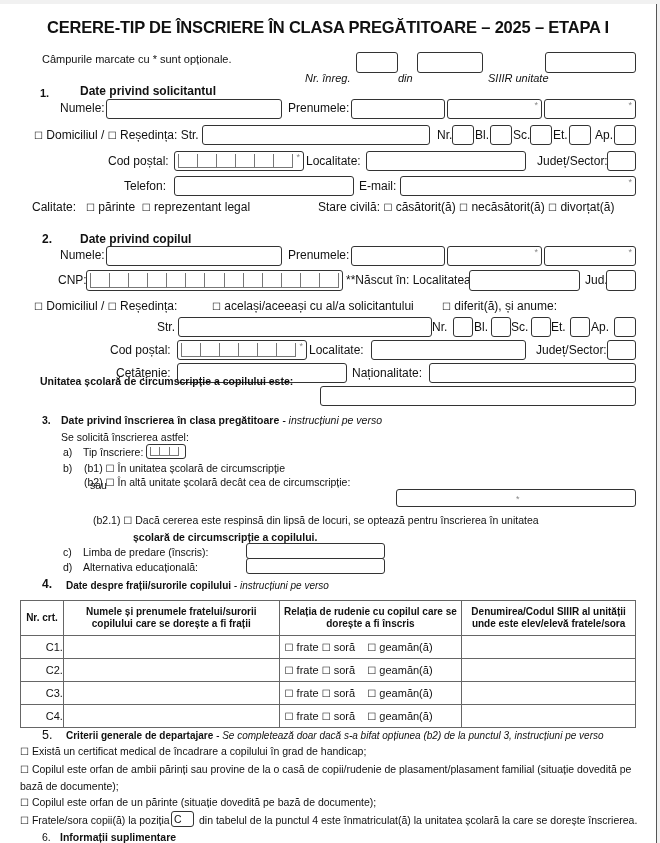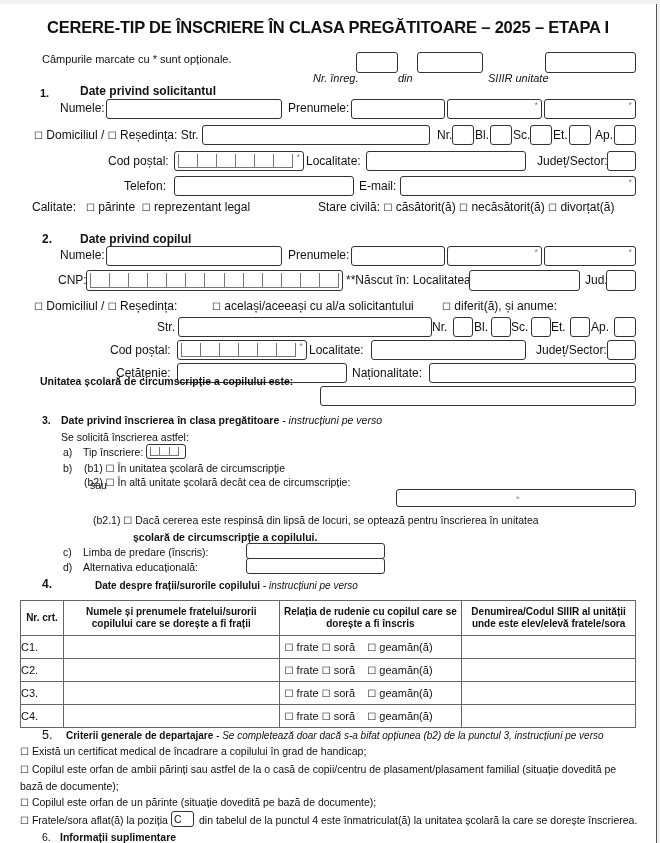--- a/index.html
+++ b/index.html
@@ -29,36 +29,36 @@
   .cell { flex: 1; border-left: 1px solid #777; border-bottom: 1px solid #777; }
   .cell:last-child { border-right: 1px solid #777; }
   .title { font-size: 16.5px; font-weight: bold; letter-spacing: -0.2px; }
   table.sib {
     position: absolute; left: 20px; top: 596px; width: 616px;
     border-collapse: collapse; font-size: 10px;
   }
   table.sib th, table.sib td { border: 1px solid #666; }
   table.sib th { font-weight: bold; height: 34px; text-align: center; line-height: 12px; padding: 0 4px; }
   table.sib td { height: 22px; padding: 0; font-size: 11px; }
-  table.sib td.nr { text-align: left; }
+  table.sib td.nr { text-align: right; }
   table.sib td.rel { padding-left: 5px; }
   .cb { font-size: 10px; }
 </style>
 </head>
 <body>
 
 <div class="page">
 
   <div class="abs title" style="left:0;width:656px;text-align:center;top:14px;">CERERE-TIP DE ÎNSCRIERE ÎN CLASA PREGĂTITOARE – 2025 – ETAPA I</div>
   <div class="abs tx" style="left:42px;top:50px;">Câmpurile marcate cu * sunt opționale.</div>
 
   <div class="box" style="left:356px;top:48px;width:42px;height:21px;"></div>
   <div class="box" style="left:417px;top:48px;width:66px;height:21px;"></div>
   <div class="box" style="left:545px;top:48px;width:91px;height:21px;"></div>
-  <div class="abs tx i" style="left:313px;top:69px;font-style:italic;">Nr. înreg.</div>
+  <div class="abs tx i" style="left:305px;top:69px;font-style:italic;">Nr. înreg.</div>
   <div class="abs tx i" style="left:398px;top:69px;">din</div>
   <div class="abs tx i" style="left:488px;top:69px;">SIIIR unitate</div>
 
   <div class="abs tx b" style="left:40px;top:84px;">1.</div>
   <div class="abs t b" style="left:80px;top:80px;">Date privind solicitantul</div>
 
   <div class="abs t" style="left:60px;top:97px;">Numele:</div>
   <div class="box" style="left:106px;top:95px;width:176px;height:20px;"></div>
   <div class="abs t" style="left:288px;top:97px;">Prenumele:</div>
   <div class="box" style="left:351px;top:95px;width:94px;height:20px;"></div>
@@ -254,21 +254,21 @@
   </div>
   <div class="abs ts" style="left:133px;top:527px;font-weight:bold;">școlară de circumscripție a copilului.</div>
   <div class="abs ts" style="left:63px;top:542px;">c)</div>
   <div class="abs ts" style="left:83px;top:542px;">Limba de predare (înscris):</div>
   <div class="box" style="left:246px;top:539px;width:139px;height:16px;"></div>
   <div class="abs ts" style="left:63px;top:557px;">d)</div>
   <div class="abs ts" style="left:83px;top:557px;">Alternativa educațională:</div>
   <div class="box" style="left:246px;top:554px;width:139px;height:16px;"></div>
 
   <div class="abs ts b" style="left:42px;top:574px;font-size:12px;">4.</div>
-  <div class="abs tx" style="left:66px;top:576px;font-size:10px;margin-left:29px;">
+  <div class="abs tx" style="left:66px;top:576px;font-size:10px;">
     <span class="b">Date despre frații/surorile copilului</span><span class="i"> - instrucțiuni pe verso</span>
   </div>
 
   <table class="sib">
     <colgroup>
         <col style="width:43px">
         <col style="width:216px">
         <col style="width:183px">
         <col style="width:174px">
       </colgroup>
@@ -311,30 +311,30 @@
   <div class="abs t" style="left:42px;top:724px;font-size:12.5px;">5.</div>
   <div class="abs tx" style="left:66px;top:726px;font-size:10px;">
     <span class="b">Criterii generale de departajare</span><span class="i"> - Se completează doar dacă s-a bifat opțiunea (b2) de la punctul 3, instrucțiuni pe verso</span>
   </div>
   <div class="abs ts" style="left:20px;top:741px;">
     <span class="cb">☐</span>
     <span>Există un certificat medical de încadrare a copilului în grad de handicap;</span>
   </div>
   <div class="abs ts" style="left:20px;top:759px;">
     <span class="cb">☐</span>
-    <span>Copilul este orfan de ambii părinți sau astfel de la o casă de copii/centru de plasament/plasament familial (situație dovedită pe</span>
+    <span>Copilul este orfan de ambii părinți sau provine de la o casă de copii/rudenie de plasament/plasament familial (situație dovedită pe</span>
   </div>
   <div class="abs ts" style="left:20px;top:776px;">bază de documente);</div>
   <div class="abs ts" style="left:20px;top:792px;">
     <span class="cb">☐</span>
     <span>Copilul este orfan de un părinte (situație dovedită pe bază de documente);</span>
   </div>
   <div class="abs ts" style="left:20px;top:810px;">
     <span class="cb">☐</span>
-    <span>Fratele/sora aflat(ă) la poziția</span>
+    <span>Fratele/sora copii(ă) la poziția</span>
   </div>
   <div class="box" style="left:171px;top:807px;width:23px;height:16px;">
     <span class="abs ts" style="left:2px;top:1px;">C</span>
   </div>
   <div class="abs ts" style="left:199px;top:810px;">din tabelul de la punctul 4 este înmatriculat(ă) la unitatea școlară la care se dorește înscrierea.</div>
 
   <div class="abs ts" style="left:42px;top:827px;">6.</div>
   <div class="abs ts b" style="left:60px;top:827px;">Informații suplimentare</div>
 </div>
 

